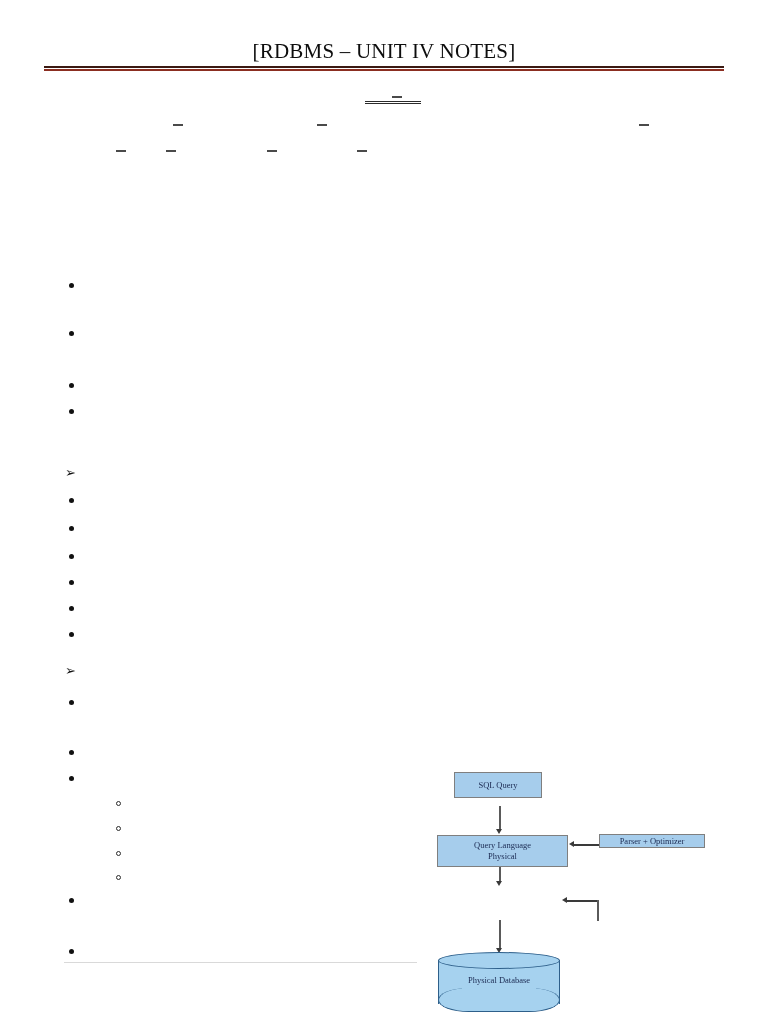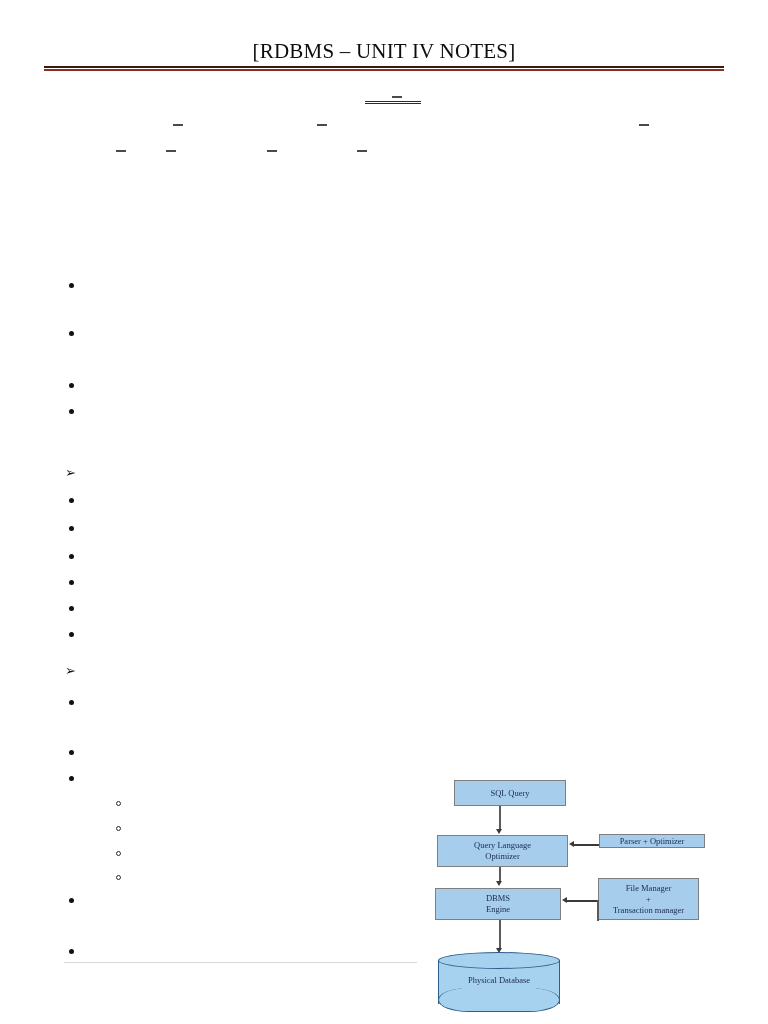--- a/index.html
+++ b/index.html
@@ -138,21 +138,21 @@
     align-items: center;
     justify-content: center;
     font-family: "Liberation Serif", serif;
     font-size: 8.5px;
     line-height: 11px;
     color: #1b2a52;
     text-align: center;
   }
   .dbox span { display: block; white-space: nowrap; }
 
-  .box-sql       { left: 24px;  top: 10px;  width: 112px; height: 26px; }
+  .box-sql       { left: 24px;  top: 2px;  width: 88px; height: 26px; }
   .box-qlp       { left: 7px;   top: 65px;  width: 131px; height: 32px; text-align: right; }
   .box-parser    { left: 169px; top: 64px;  width: 106px; height: 14px; }
   .box-dbms      { left: 5px;   top: 118px; width: 126px; height: 32px; }
   .box-filemgr   { left: 168px; top: 108px; width: 101px; height: 42px; }
 
   .cyl {
     position: absolute;
     left: 8px;
     top: 182px;
     width: 122px;
@@ -282,43 +282,34 @@
 
     <div class="dbox box-sql">
       <span>SQL Query</span>
     </div>
 
     <div class="conn-v" style="left:69px; top:36px; height:25px;"></div>
     <div class="arrow-down" style="left:66px; top:59px;"></div>
 
     <div class="dbox box-qlp">
       <span>Query Language</span>
-      <span>Optimizer</span>
+      <span>Physical</span>
     </div>
 
     <div class="dbox box-parser">
       <span>Parser + Optimizer</span>
     </div>
 
     <div class="conn-h" style="left:144px; top:74px; width:25px;"></div>
     <div class="arrow-left" style="left:139px; top:71px;"></div>
 
     <div class="conn-v" style="left:69px; top:97px; height:15px;"></div>
     <div class="arrow-down" style="left:66px; top:111px;"></div>
 
-    <div class="dbox box-dbms">
-      <span>DBMS</span>
-      <span>Engine</span>
-    </div>
-
-    <div class="dbox box-filemgr">
-      <span>File Manager</span>
-      <span>+</span>
-      <span>Transaction manager</span>
-    </div>
+
 
     <div class="conn-h" style="left:137px; top:130px; width:31px;"></div>
     <div class="conn-v" style="left:167px; top:130px; height:21px;"></div>
     <div class="arrow-left" style="left:132px; top:127px;"></div>
 
     <div class="conn-v" style="left:69px; top:150px; height:30px;"></div>
     <div class="arrow-down" style="left:66px; top:178px;"></div>
 
     <div class="cyl">
       <div class="cyl-body"></div>

